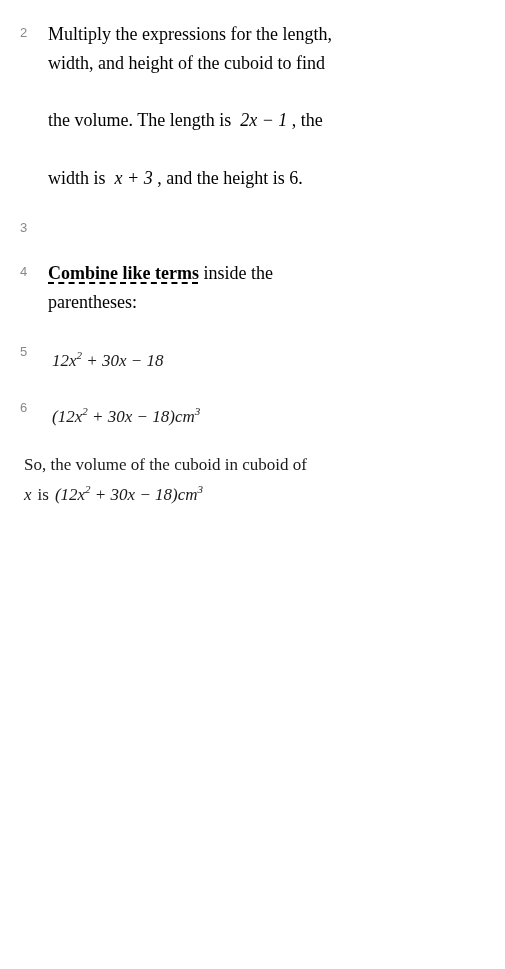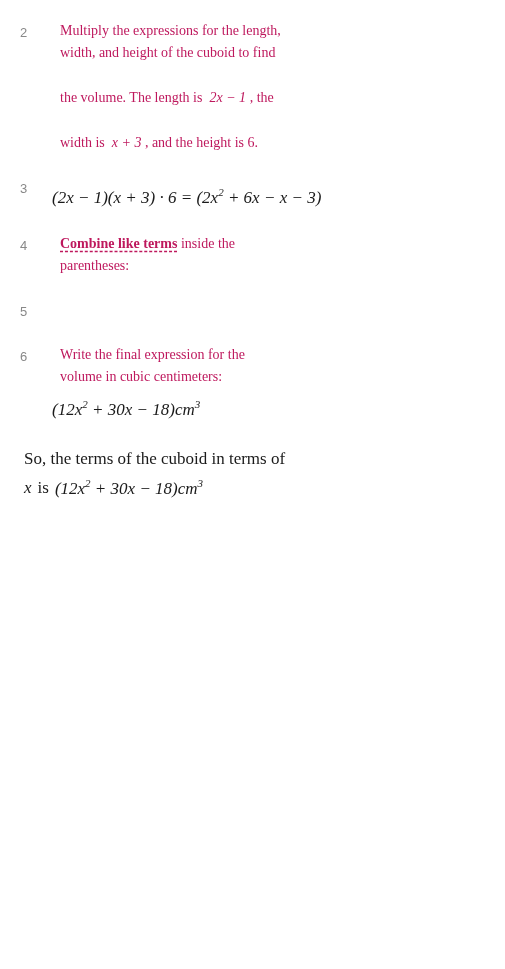--- a/index.html
+++ b/index.html
@@ -31,24 +31,23 @@
       color: #888;
       padding-top: 3px;
       font-family: Arial, sans-serif;
     }
 
     .step-content {
       flex: 1;
     }
 
     .step-text {
-      font-size: 14px;
+      font-size: 18px;
       line-height: 1.6;
-      color: #be185d;
-      margin-left: 12px;
+      color: #000000;
     }
 
     .step-formula {
       margin-top: 8px;
       font-size: 17px;
       padding-left: 4px;
     }
 
     .bold-underline {
       font-weight: bold;
@@ -92,62 +91,58 @@
       width, and height of the cuboid to find<br><br>
       the volume. The length is &nbsp;<span class="math">2<em>x</em> − 1</span> , the<br><br>
       width is &nbsp;<span class="math"><em>x</em> + 3</span> , and the height is 6.
     </div>
   </div>
 </div>
 
 <div class="step">
   <div class="step-number">3</div>
   <div class="step-content">
-    <div class="step-formula">
-      <span class="math">
-        (2<em>x</em> − 1)(<em>x</em> + 3) · 6 = (2<em>x</em><sup>2</sup> + 6<em>x</em> − <em>x</em> − 3)
-      </span>
-    </div>
   </div>
 </div>
 
 <div class="step">
   <div class="step-number">4</div>
   <div class="step-content">
     <div class="step-text">
       <span class="bold-underline">Combine like terms</span> inside the<br>
       parentheses:
     </div>
   </div>
 </div>
 
 <div class="step">
   <div class="step-number">5</div>
   <div class="step-content">
+    <div class="step-formula">
+      <span class="math">
+        12<em>x</em><sup>2</sup> + 30<em>x</em> − 18
+      </span>
+    </div>
   </div>
 </div>
 
 <div class="step">
   <div class="step-number">6</div>
   <div class="step-content">
-    <div class="step-text">
-      Write the final expression for the<br>
-      volume in cubic centimeters:
-    </div>
     <div class="step-formula">
       <span class="math">
         (12<em>x</em><sup>2</sup> + 30<em>x</em> − 18)cm<sup>3</sup>
       </span>
     </div>
   </div>
 </div>
 
 <div class="footer-text">
   <div>
-    So, the terms of the cuboid in terms of
+    So, the volume of the cuboid in cuboid of
   </div>
   <div class="footer-line">
     <span class="math"><em>x</em></span>
     <span>is</span>
     <span class="math">
       (12<em>x</em><sup>2</sup> + 30<em>x</em> − 18)cm<sup>3</sup>
     </span>
   </div>
 </div>
 

